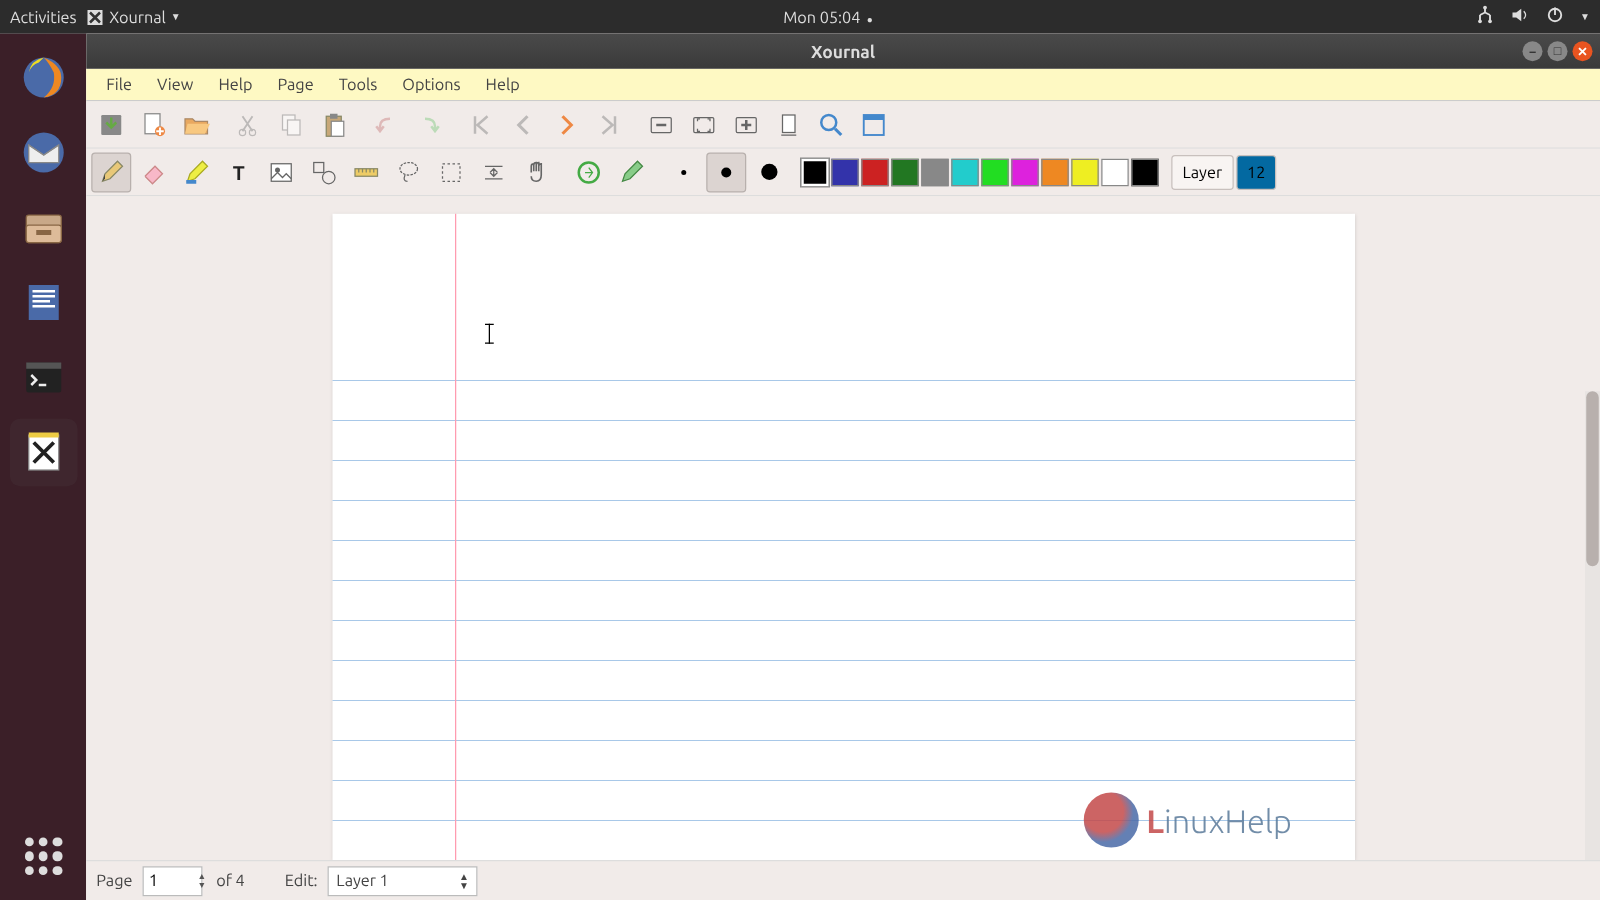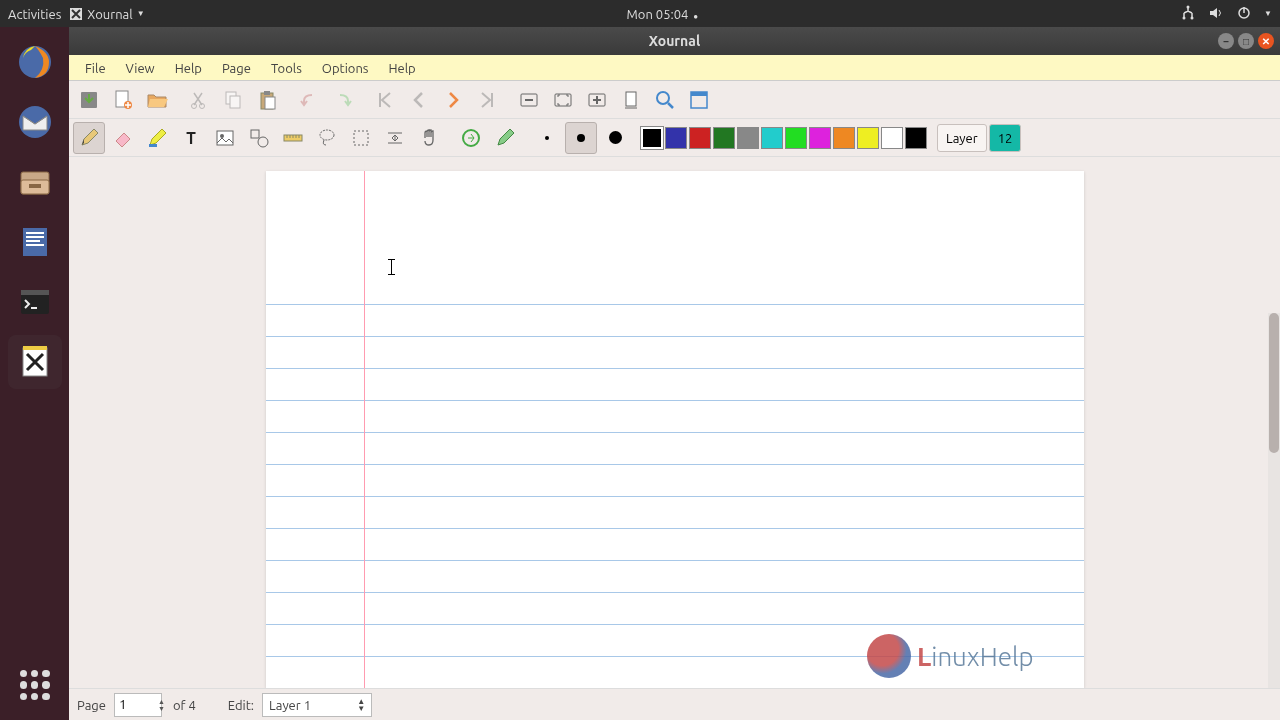--- a/index.html
+++ b/index.html
@@ -38,21 +38,21 @@
 .menu-item { padding: 3px 10px; cursor: pointer; }
 
 
 .toolbar { height: 38px; background: #f1ebe9; display: flex; align-items: center; padding: 0 4px; gap: 2px; border-bottom: 1px solid #ddd; }
 .btn { width: 32px; height: 32px; border: 1px solid transparent; border-radius: 3px; display: flex; align-items: center; justify-content: center; cursor: pointer; }
 .btn.pressed { background: #dcd4d1; border-color: #b8b0ad; }
 .btn svg { width: 22px; height: 22px; }
 .sep { width: 6px; height: 28px; }
 .color-swatch { width: 22px; height: 22px; border: 1px solid #888; cursor: pointer; }
 .font-select { height: 28px; padding: 0 8px; border: 1px solid #c8c0bd; border-radius: 3px; background: #f8f4f2; font-size: 13px; cursor: pointer; display: flex; align-items: center; }
-.font-size { width: 32px; height: 28px; border: 1px solid #c8c0bd; border-radius: 3px; background: #14b8a6; font-size: 13px; text-align: center; }
+.font-size { width: 32px; height: 28px; border: 1px solid #c8c0bd; border-radius: 3px; background: #0369a1; font-size: 13px; text-align: center; }
 .thick-dot { border-radius: 50%; background: #000; }
 
 
 .canvas-area { flex: 1; background: #f1ebe9; display: flex; justify-content: center; overflow: hidden; position: relative; }
 .page { width: 818px; background: #fff; margin-top: 14px; position: relative; box-shadow: 0 1px 3px rgba(0,0,0,0.15); }
 .margin-line { position: absolute; left: 98px; top: 0; bottom: 0; width: 1px; background: #ff9bb0; }
 .ruled { position: absolute; left: 0; right: 0; top: 102px; bottom: 0; background-image: repeating-linear-gradient(to bottom, transparent, transparent 31px, #a8c8e8 31px, #a8c8e8 32px); }
 .text-cursor { position: absolute; left: 125px; top: 88px; width: 1px; height: 16px; background: #000; }
 .text-cursor::before, .text-cursor::after { content:''; position:absolute; width:7px; height:1px; background:#000; left:-3px; }
 .text-cursor::before { top:0; }
@@ -61,21 +61,21 @@
 .scrollbar-thumb { position: absolute; top: 0; width: 10px; left: 1px; height: 140px; background: #b8b0ad; border-radius: 5px; }
 
 
 .watermark { position: absolute; right: 50px; bottom: 10px; font-size: 26px; color: #5a7a9a; display:flex; align-items:center; gap:6px; font-weight:300; opacity:0.85; }
 .wm-logo { width: 44px; height: 44px; border-radius: 50%; background: radial-gradient(circle at 35% 35%, #c44949 0 40%, #4a6aa8 60% 100%); position:relative; }
 .wm-b { color:#c44949; font-weight:bold; }
 
 
 .statusbar { height: 32px; background: #f1ebe9; display: flex; align-items: center; padding: 0 8px; gap: 8px; font-size: 13px; color: #444; border-top: 1px solid #ddd; }
 .page-input { width: 48px; height: 24px; border: 1px solid #bbb; padding: 0 4px; background: #fff; }
-.layer-select { width: 110px; height: 24px; border: 1px solid #bbb; padding: 0 6px; background: #fff; display:flex; align-items:center; justify-content:space-between; }
+.layer-select { width: 120px; height: 24px; border: 1px solid #bbb; padding: 0 6px; background: #fff; display:flex; align-items:center; justify-content:space-between; }
 .spinner-arrows { display:inline-flex; flex-direction:column; font-size:7px; line-height:7px; margin-left:-12px; color:#555; }
 </style>
 </head>
 <body>
 
 <div class="topbar">
   <div class="topbar-left">
     <span>Activities</span>
     <span class="app-indicator">
       <svg width="14" height="14">

